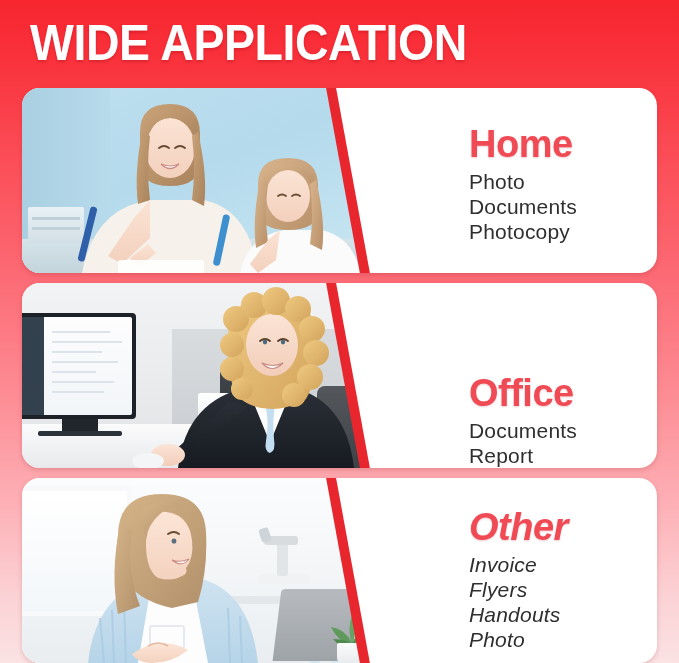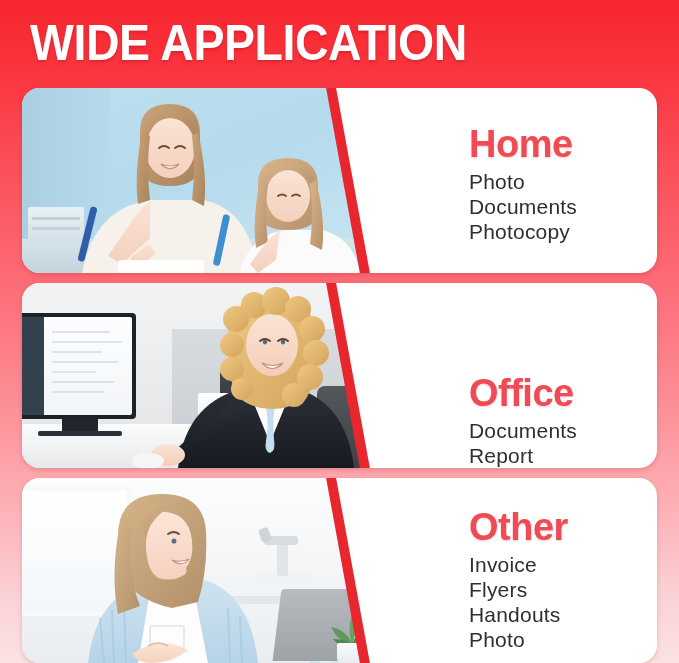--- a/index.html
+++ b/index.html
@@ -74,21 +74,21 @@
     font-size:21px;
     line-height:25px;
     font-weight:300;
     letter-spacing:0.2px;
     white-space:nowrap;
   }
 
   
   .card-1 .text { padding-top:4px; }
   .card-2 .text { padding-top:0;justify-content:flex-end; }
-  .card-3 .text { padding-top:16px; }
+  .card-3 .text { padding-top:16px;font-style:italic; }
 
   
   .scene { position:absolute; inset:0; }
 
   
   .s1-wall { position:absolute; inset:0;
     background:linear-gradient(160deg,#bfe0ef 0%,#b4daec 45%,#c9e6f2 100%); }
   .s1-wall-dark { position:absolute; left:0; top:0; width:88px; height:100%;
     background:linear-gradient(90deg,#a9cfe0 0%,#b8dbec 100%); }
   .s1-desk { position:absolute; left:0; bottom:0; width:100%; height:34px;

